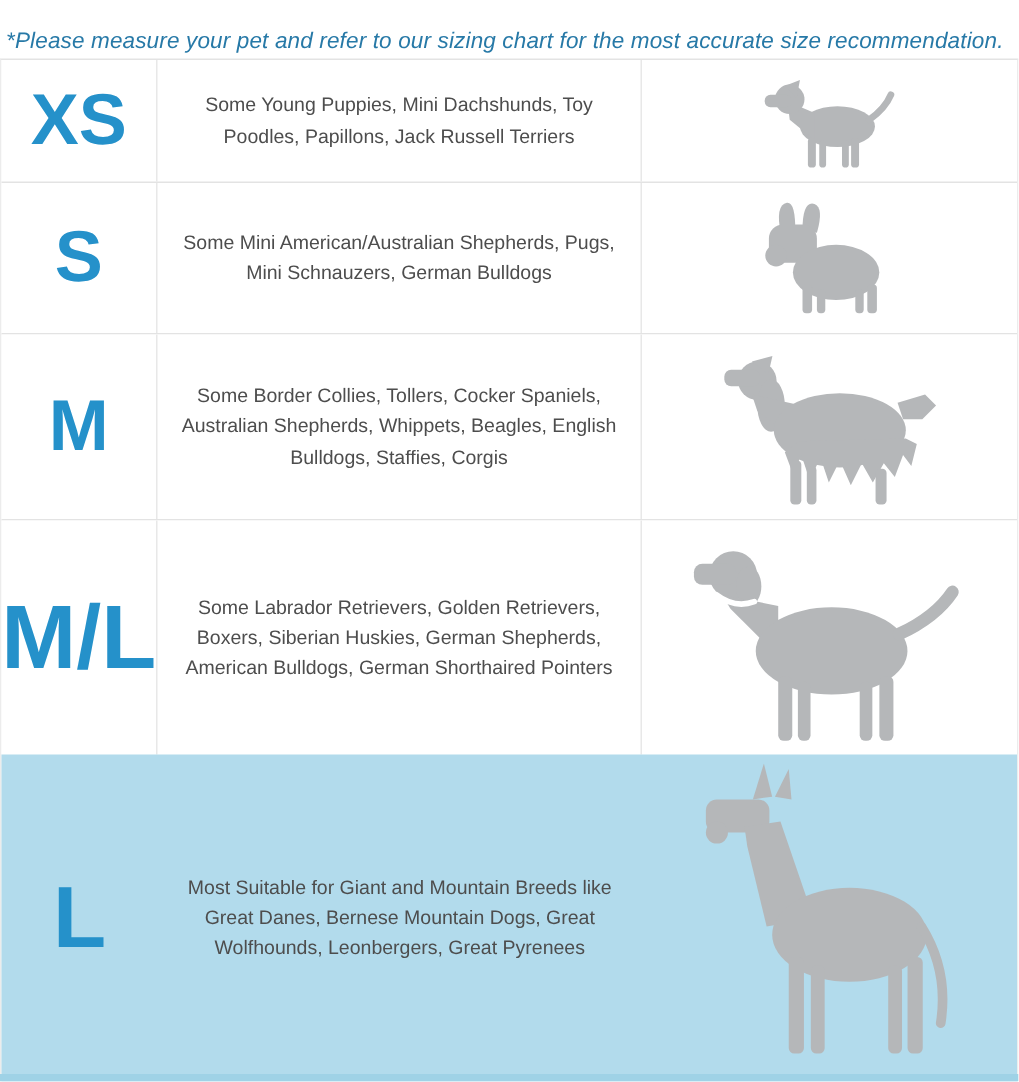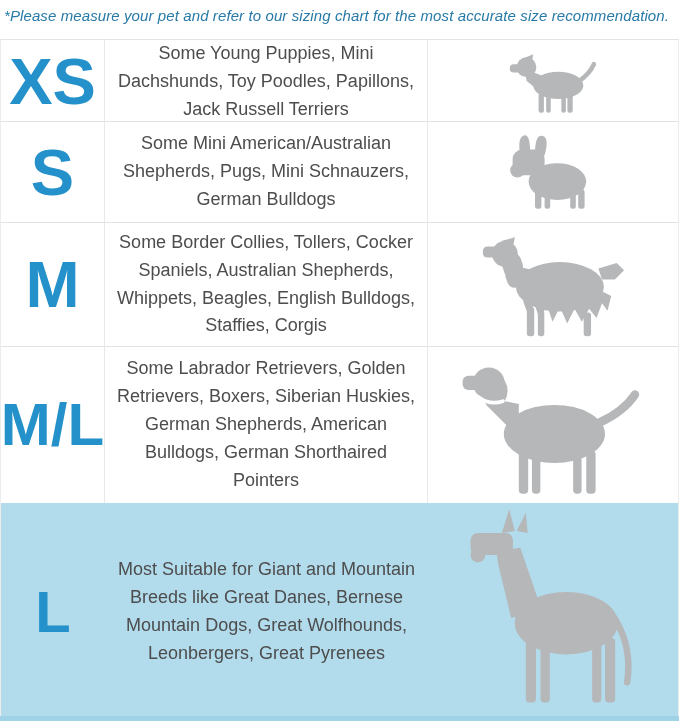--- a/index.html
+++ b/index.html
@@ -7,21 +7,21 @@
   body {
     font-family: "Liberation Sans", sans-serif;
     width: 679px; height: 721px;
     position: relative;
     overflow: hidden;
   }
   .page { width: 679px; height: 721px; display: flex; flex-direction: column; }
 
   .note {
     height: 40px;
-    padding: 7px 4px 0 4px;
+    padding: 19px 4px 0 4px;
     font-size: 15px;
     font-style: italic;
     color: #2779a7;
     letter-spacing: 0.1px;
     white-space: nowrap;
   }
 
   .size-table {
     flex: 1;
     display: flex; flex-direction: column;
@@ -41,29 +41,29 @@
   .row.h-m   { height: 124px; }
   .row.h-ml  { height: 156px; border-bottom: none; }
   .row.h-l   { height: 218px; border-bottom: none; background: #b2dbec; position: relative; }
 
   .cell { display: flex; align-items: center; justify-content: center; }
   .row:not(.h-l) .cell.size, .row:not(.h-l) .cell.desc { border-right: 1px solid #e8e8e8; }
 
   .size-label {
     font-weight: bold;
     color: #2591ca;
-    font-size: 65px;
+    font-size: 48px;
     line-height: 1;
     letter-spacing: 0px;
   }
   .row.h-ml .size-label { font-size: 60px; }
   .row.h-l  .size-label { font-size: 58px; }
 
   .desc-text {
-    font-size: 18px;
+    font-size: 13px;
     line-height: 1.55;
     color: #4d4d4d;
     text-align: center;
     max-width: 300px;
   }
 
   .cell.art svg { display: block; }
   .dog { fill: #b5b7b9; }
   .dog-stroke { stroke: #b5b7b9; fill: none; }
   .row.h-l .cell.art { align-items: flex-end; padding-bottom: 14px; }

